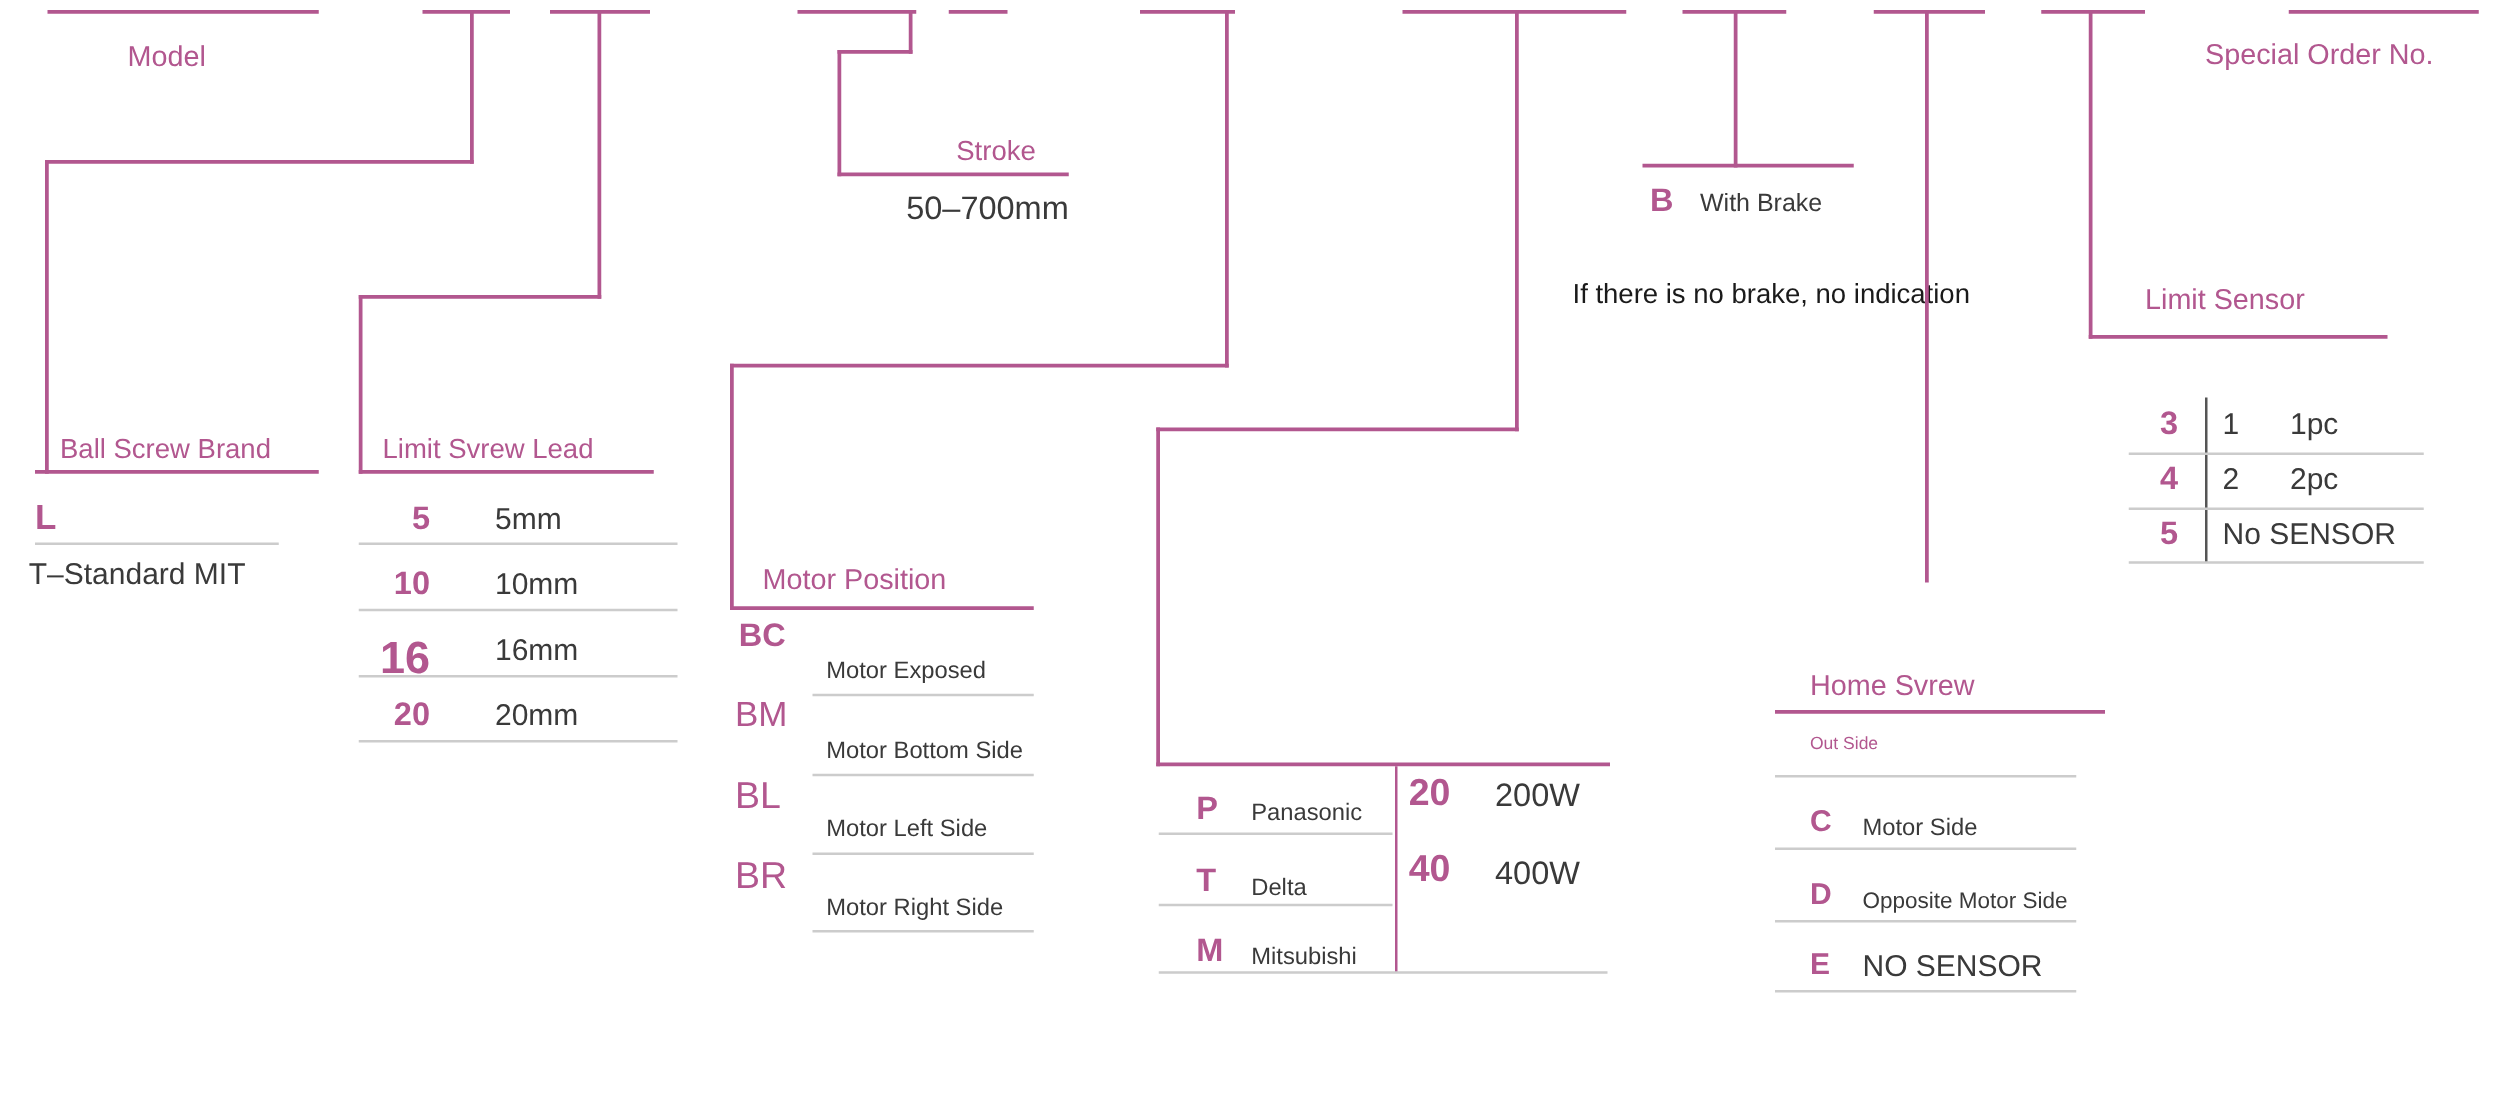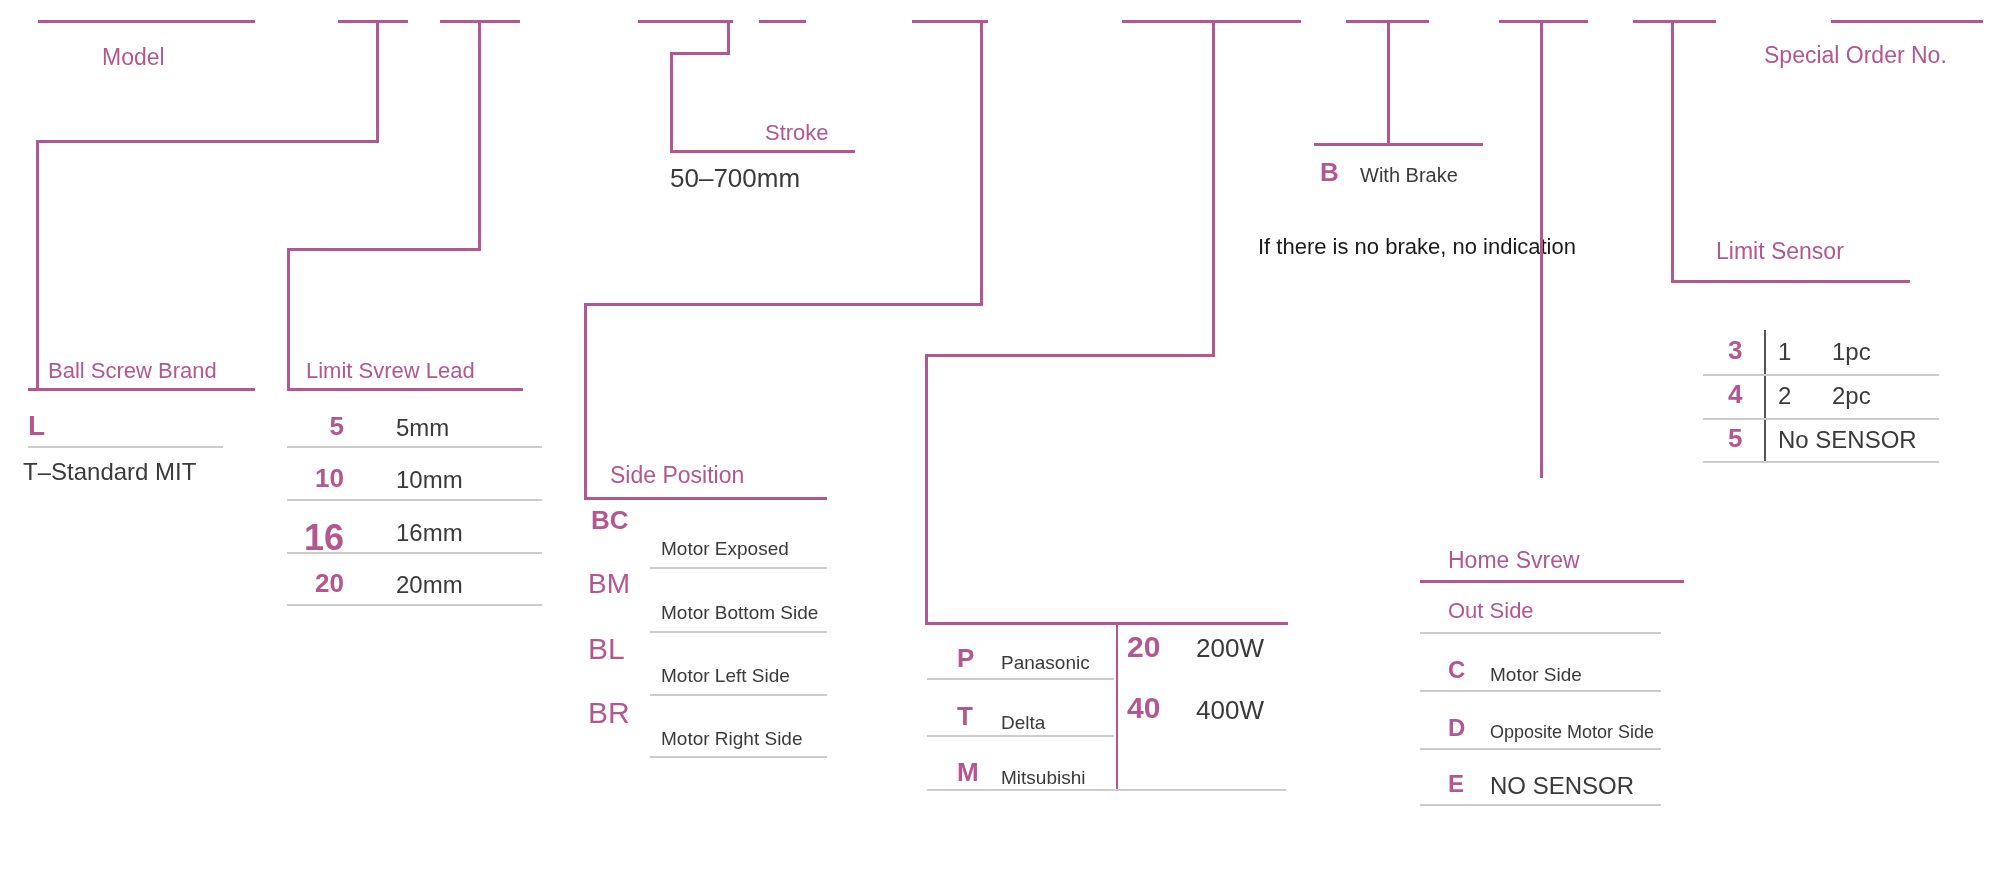--- a/index.html
+++ b/index.html
@@ -2,33 +2,33 @@
 <html><head>
 <meta charset="utf-8">
 <style>
   * { margin:0; padding:0; box-sizing:border-box; }
   html,body { background:#ffffff; }
   body {
     width:2000px; height:893px; position:relative; overflow:hidden;
     font-family:"Liberation Sans", sans-serif;
     --accent:#b2578f; --dark:#3a3a3a; --gray:#cccccc; --note:#1a1a1a;
   }
-  .canvas { position:absolute; inset:0;margin-top:12px; }
+  .canvas { position:absolute; inset:0; }
   .hl  { position:absolute; height:3px; background:var(--accent); }
   .vl  { position:absolute; width:3px;  background:var(--accent); }
   .ghl { position:absolute; height:2px; background:var(--gray); }
   .dvl { position:absolute; width:2px;  background:#555; }
   .avl { position:absolute; width:2px;  background:var(--accent); }
   .t   { position:absolute; white-space:nowrap; line-height:1.15; }
   .accent { color:var(--accent); }
   .dark   { color:var(--dark); }
   .note   { color:var(--note); }
   .code   { color:var(--accent); font-weight:bold; }
   .codelight { color:var(--accent); font-weight:400; }
-  .ctr { text-align:left; }
+  .ctr { text-align:right; }
   .rgt { text-align:right; }
 </style>
 </head>
 <body style="--accent: #b2578f; --dark: #3a3a3a; --gray: #cccccc; --note: #1a1a1a;">
 
 <div class="canvas">
 
   <div class="hl" style="left:38px;top:8px;width:217px"></div>
   <div class="hl" style="left:338px;top:8px;width:70px"></div>
   <div class="hl" style="left:440px;top:8px;width:80px"></div>
@@ -81,21 +81,21 @@
   <div class="vl" style="left:727px;top:8px;height:35px"></div>
   <div class="hl" style="left:670px;top:40px;width:60px"></div>
   <div class="vl" style="left:670px;top:40px;height:101px"></div>
   <div class="t accent" style="left:765px;top:108px;font-size:22px">Stroke</div>
   <div class="hl" style="left:670px;top:138px;width:185px"></div>
   <div class="t dark ctr" style="left:670px;top:152px;width:185px;font-size:26px">50–700mm</div>
 
   <div class="vl" style="left:980px;top:8px;height:286px"></div>
   <div class="hl" style="left:584px;top:291px;width:399px"></div>
   <div class="vl" style="left:584px;top:291px;height:197px"></div>
-  <div class="t accent" style="left:610px;top:450px;font-size:23px">Side Position</div>
+  <div class="t accent" style="left:610px;top:450px;font-size:23px">Motor Position</div>
   <div class="hl" style="left:584px;top:485px;width:243px"></div>
 
   <div class="t code" style="left:591px;top:494px;font-size:26px">BC</div>
   <div class="t dark" style="left:661px;top:526px;font-size:19px">Motor Exposed</div>
   <div class="ghl" style="left:650px;top:555px;width:177px"></div>
 
   <div class="t codelight" style="left:588px;top:556px;font-size:28px">BM</div>
   <div class="t dark" style="left:661px;top:590px;font-size:19px">Motor Bottom Side</div>
   <div class="ghl" style="left:650px;top:619px;width:177px"></div>
 
@@ -133,21 +133,21 @@
 
   <div class="vl" style="left:1387px;top:8px;height:126px"></div>
   <div class="hl" style="left:1314px;top:131px;width:169px"></div>
   <div class="t code" style="left:1320px;top:146px;font-size:26px">B</div>
   <div class="t dark" style="left:1360px;top:152px;font-size:20px">With Brake</div>
   <div class="t note ctr" style="left:1258px;top:222px;width:290px;font-size:22px">If there is no brake, no indication</div>
 
   <div class="vl" style="left:1540px;top:8px;height:458px"></div>
   <div class="t accent" style="left:1448px;top:535px;font-size:23px">Home Svrew</div>
   <div class="hl" style="left:1420px;top:568px;width:264px"></div>
-  <div class="t accent" style="left:1448px;top:586px;font-size:22px">Out Side</div>
+  <div class="t accent" style="left:1448px;top:586px;font-size:14px">Out Side</div>
   <div class="ghl" style="left:1420px;top:620px;width:241px"></div>
 
   <div class="t code" style="left:1448px;top:644px;font-size:24px">C</div>
   <div class="t dark" style="left:1490px;top:652px;font-size:19px">Motor Side</div>
   <div class="ghl" style="left:1420px;top:678px;width:241px"></div>
 
   <div class="t code" style="left:1448px;top:702px;font-size:24px">D</div>
   <div class="t dark" style="left:1490px;top:710px;font-size:18px">Opposite Motor Side</div>
   <div class="ghl" style="left:1420px;top:736px;width:241px"></div>
 

